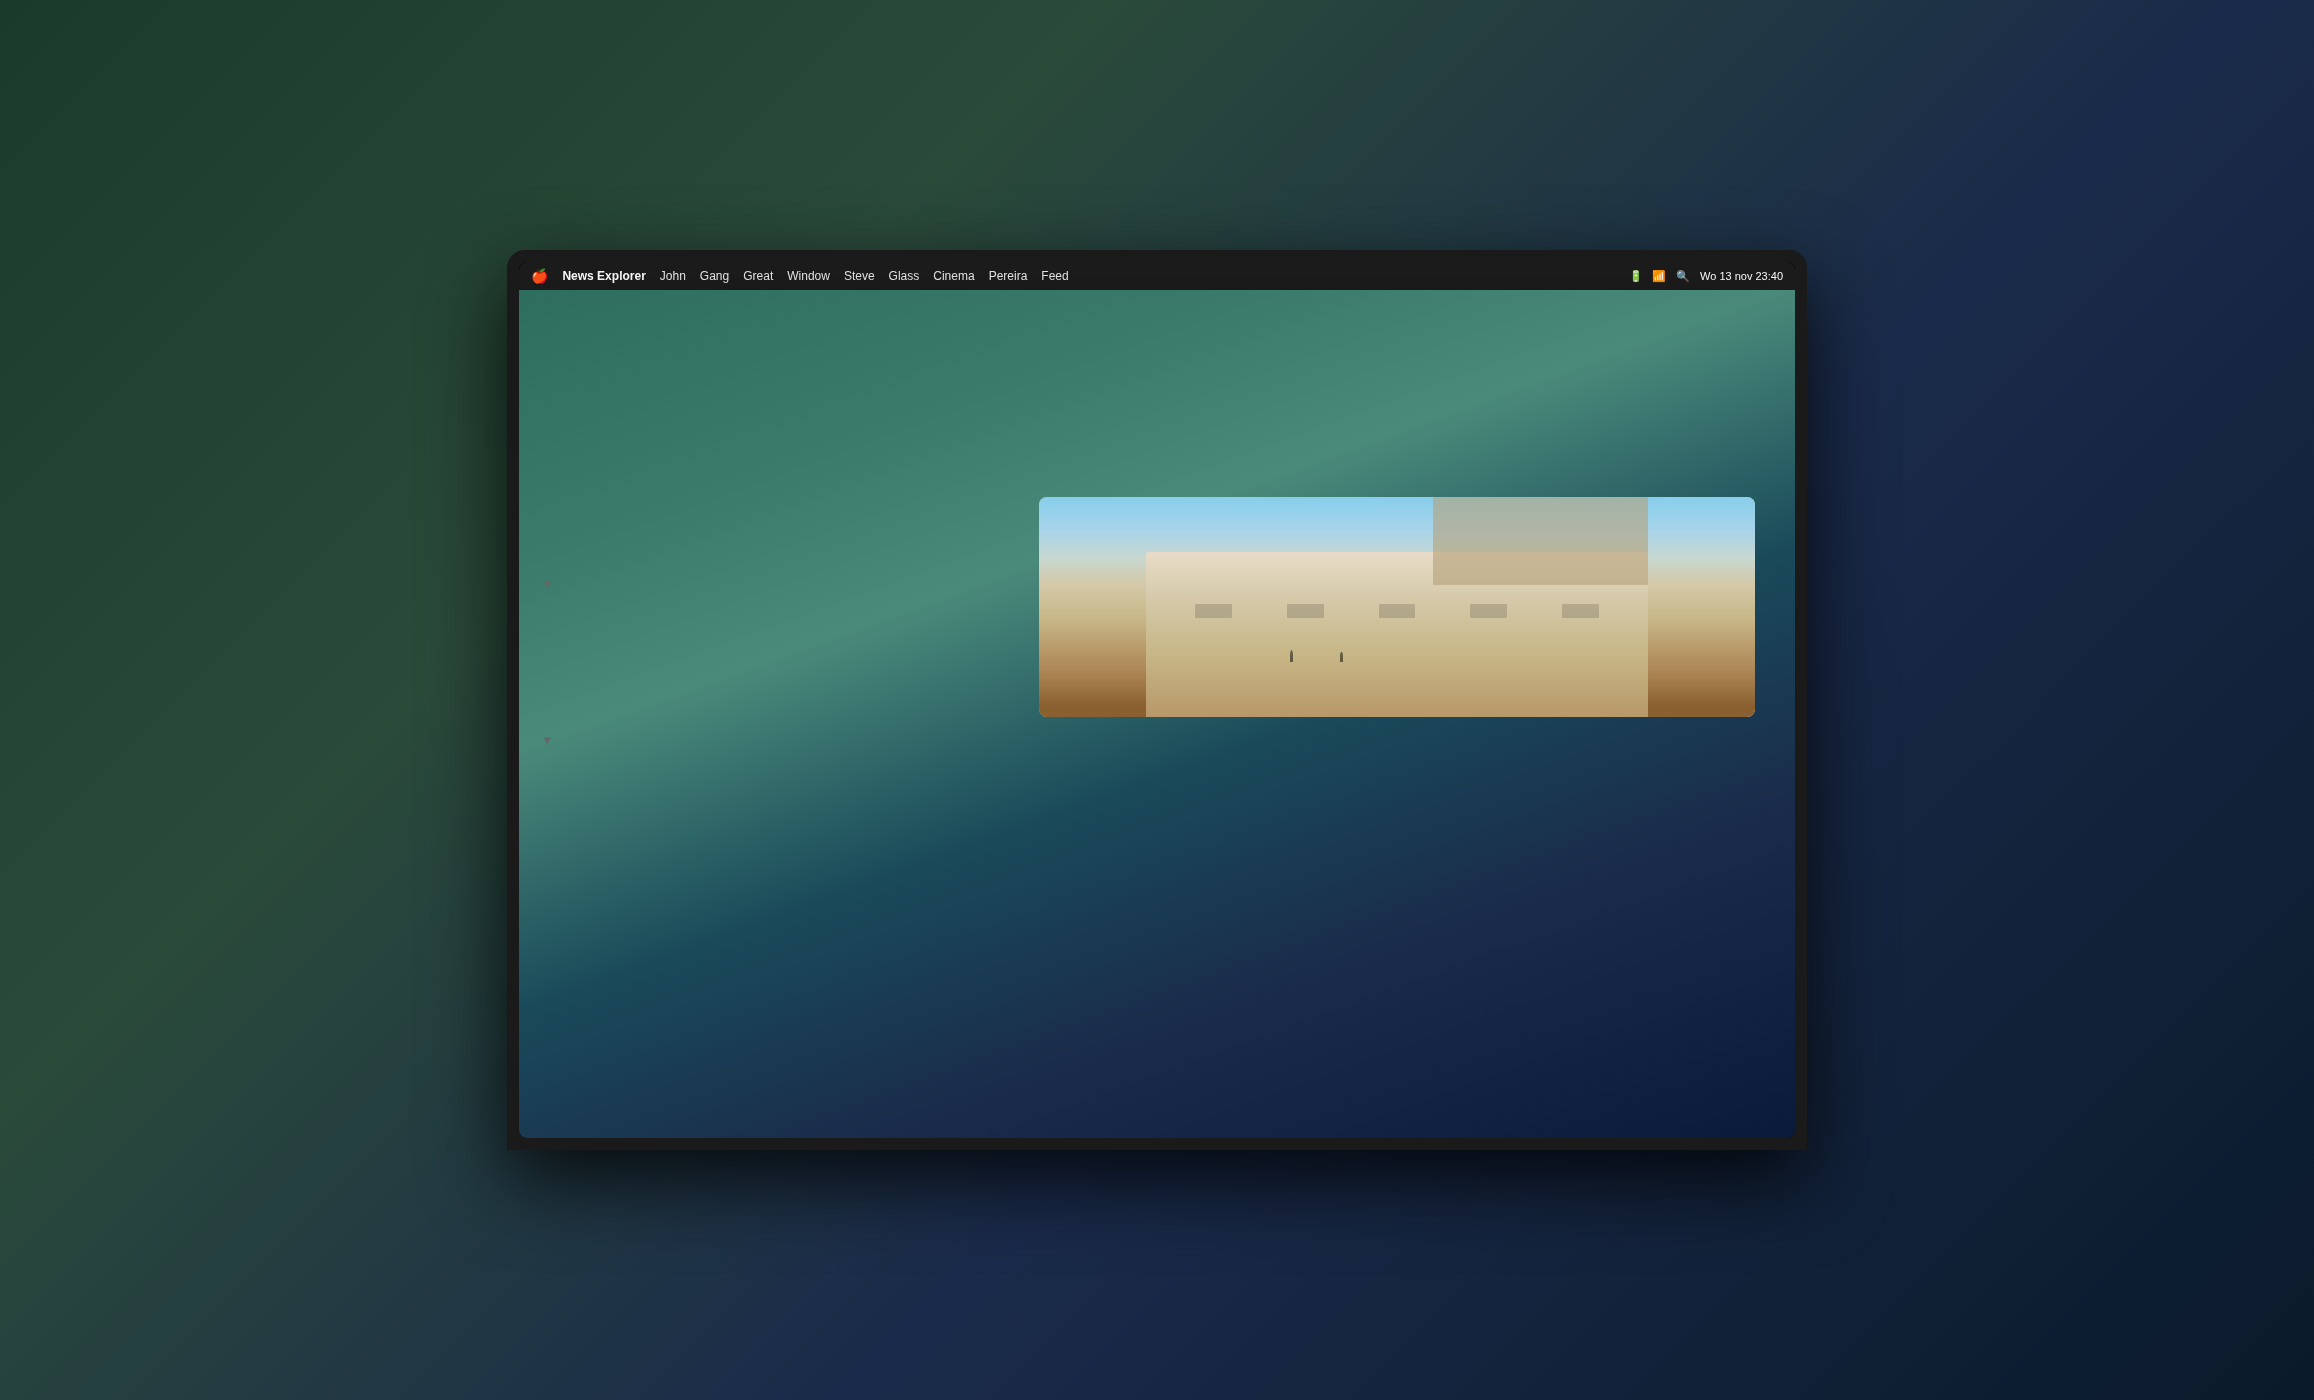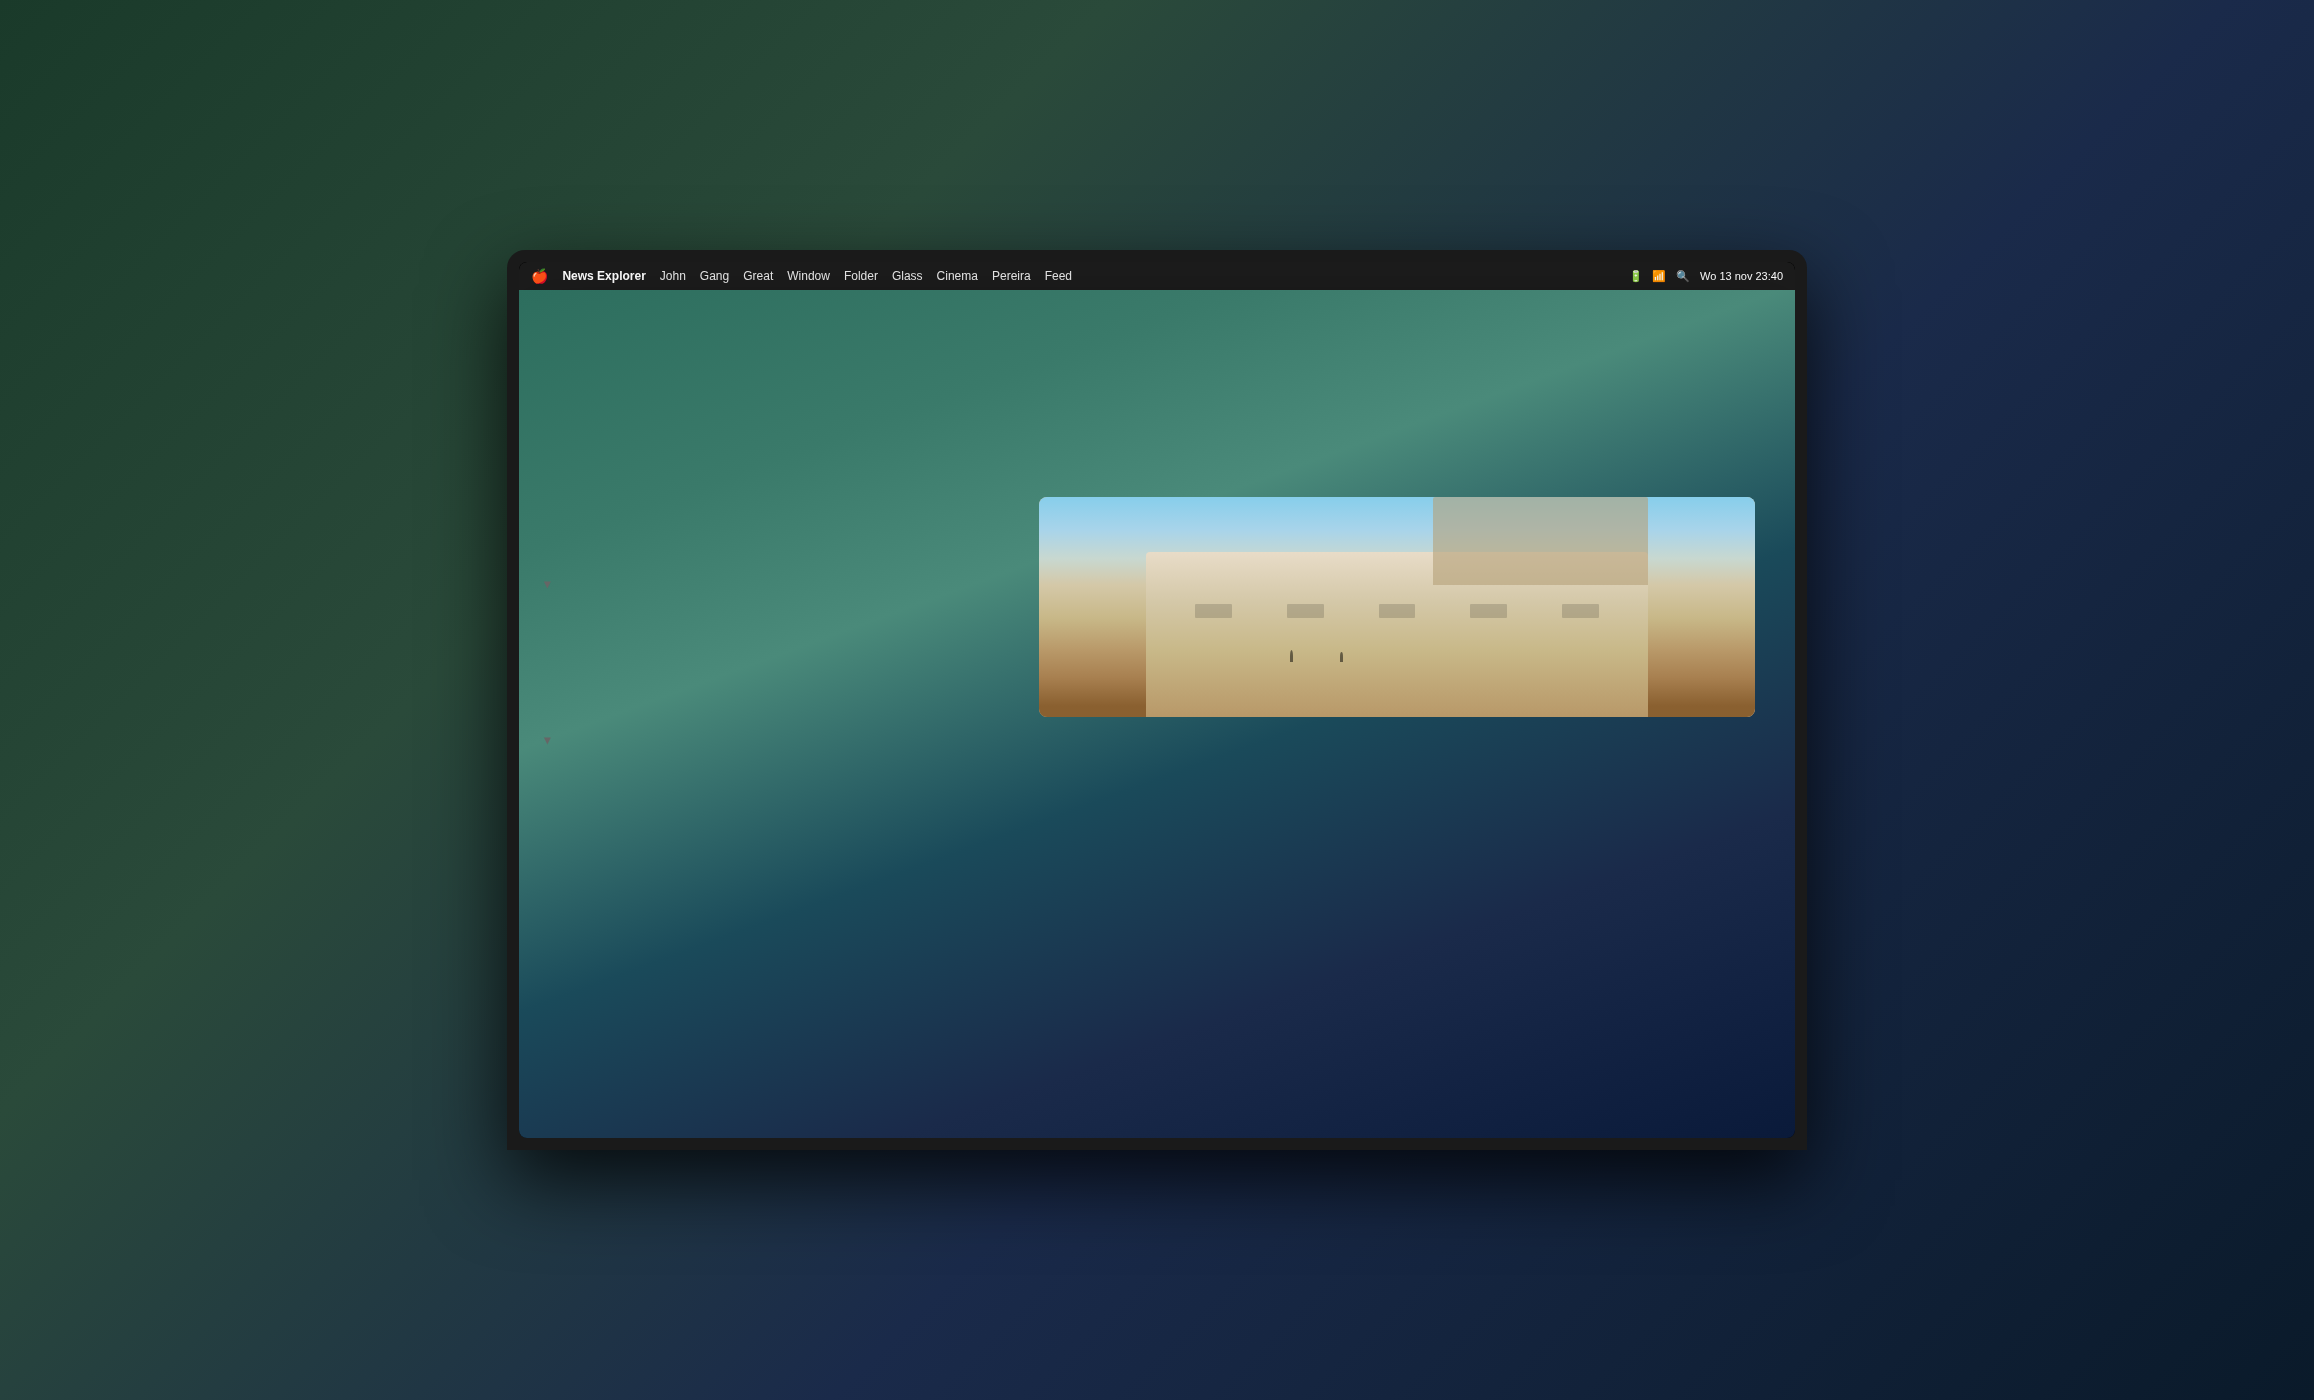--- a/index.html
+++ b/index.html
@@ -427,21 +427,21 @@
   <div class="laptop-screen">
 
     <div class="menubar">
       <div class="menubar-left">
         <span style="font-size:14px;">🍎</span>
         <span class="menubar-app-name">News Explorer</span>
         <span class="menubar-item">John</span>
         <span class="menubar-item">Gang</span>
         <span class="menubar-item">Great</span>
         <span class="menubar-item">Window</span>
-        <span class="menubar-item">Folder</span>
+        <span class="menubar-item">Steve</span>
         <span class="menubar-item">Glass</span>
         <span class="menubar-item">Cinema</span>
         <span class="menubar-item">Pereira</span>
         <span class="menubar-item">Feed</span>
       </div>
       <div class="menubar-right">
         <span style="font-size:11px;">🔋</span>
         <span style="font-size:11px;">📶</span>
         <span style="font-size:11px;">🔍</span>
         <span style="font-size:11px;">Wo 13 nov  23:40</span>

